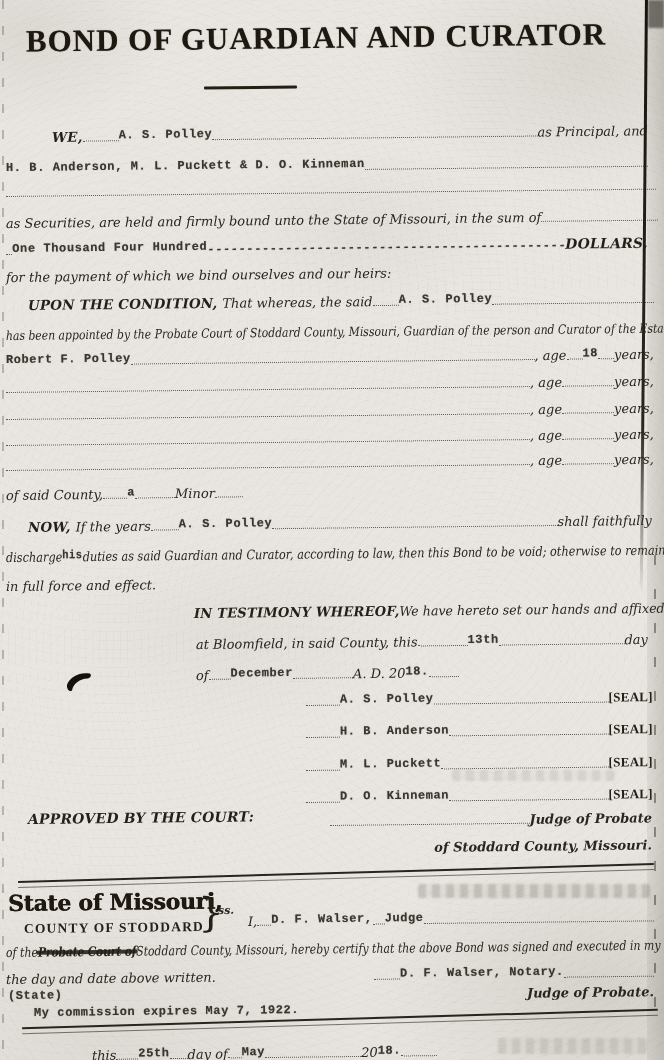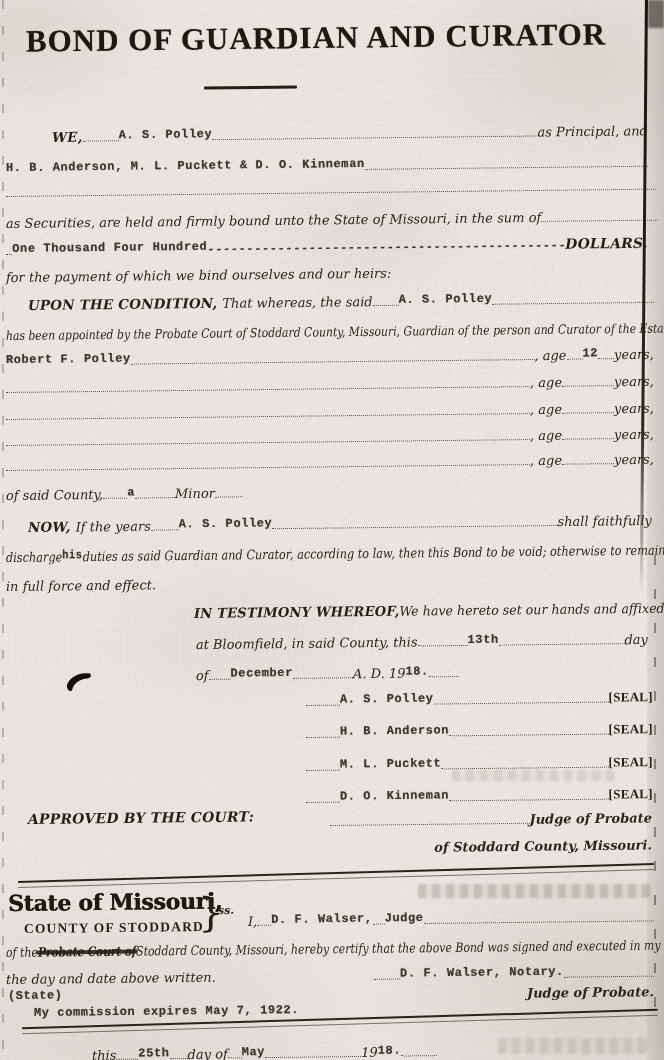--- a/index.html
+++ b/index.html
@@ -115,21 +115,21 @@
 
   <div class="row" style="left:6px;top:326px;width:760px;transform:rotate(-0.65deg) scaleX(.86);">
     <span class="form fs12">has been appointed by the Probate Court of Stoddard County, Missouri, Guardian of the person and Curator of the Estate of</span>
   </div>
 
   <div class="row" style="left:6px;top:352px;width:648px;">
     <span class="typed">Robert F. Polley</span>
     <span class="lead lf"></span>
     <span class="form">, age</span>
     <span class="lead" style="width:16px"></span>
-    <span class="typed">12</span>
+    <span class="typed">18</span>
     <span class="lead" style="width:16px"></span>
     <span class="form">years,</span>
   </div>
 
   <div class="row" style="left:6px;top:379px;width:648px;">
     <span class="lead lf"></span>
     <span class="form">, age</span>
     <span class="lead" style="width:52px"></span>
     <span class="form">years,</span>
   </div>
@@ -195,21 +195,21 @@
     <span class="typed">13th</span>
     <span class="lead lf"></span>
     <span class="form">day</span>
   </div>
 
   <div class="row" style="left:196px;top:666px;width:300px;">
     <span class="form">of</span>
     <span class="lead" style="width:22px"></span>
     <span class="typed">December</span>
     <span class="lead" style="width:60px"></span>
-    <span class="form">A. D. 19</span>
+    <span class="form">A. D. 20</span>
     <span class="typed">18.</span>
     <span class="lead" style="width:30px"></span>
   </div>
 
   <div class="inkblot">
     <svg width="30" height="24" viewBox="0 0 30 24">
       <path d="M3 15 C5 8, 14 1.5, 26 3.5 C28 5.5, 26.5 8, 23.5 8.5 C16 9, 9.5 13, 8 20.5 C5.5 22.5, 2.5 19, 3 15 Z" fill="#14110c"></path>
     </svg>
   </div>
 
@@ -302,21 +302,21 @@
 
   <div class="row" style="left:92px;top:1046px;width:470px;">
     <span class="form">this</span>
     <span class="lead" style="width:22px"></span>
     <span class="typed">25th</span>
     <span class="lead" style="width:18px"></span>
     <span class="form">day of</span>
     <span class="lead" style="width:14px"></span>
     <span class="typed">May</span>
     <span class="lead" style="width:96px"></span>
-    <span class="form">19</span>
+    <span class="form">20</span>
     <span class="typed">18.</span>
     <span class="lead" style="width:36px"></span>
   </div>
 
   <div class="smudge" style="left:418px;top:884px;width:232px;height:14px;"></div>
   <div class="smudge" style="left:452px;top:770px;width:165px;height:11px;opacity:.55;"></div>
   <div class="smudge" style="left:498px;top:1038px;width:150px;height:16px;opacity:.6;"></div>
   <div class="corner-blot"></div>
   <div class="edge-strip"></div>
   <div class="edge-line"></div>

